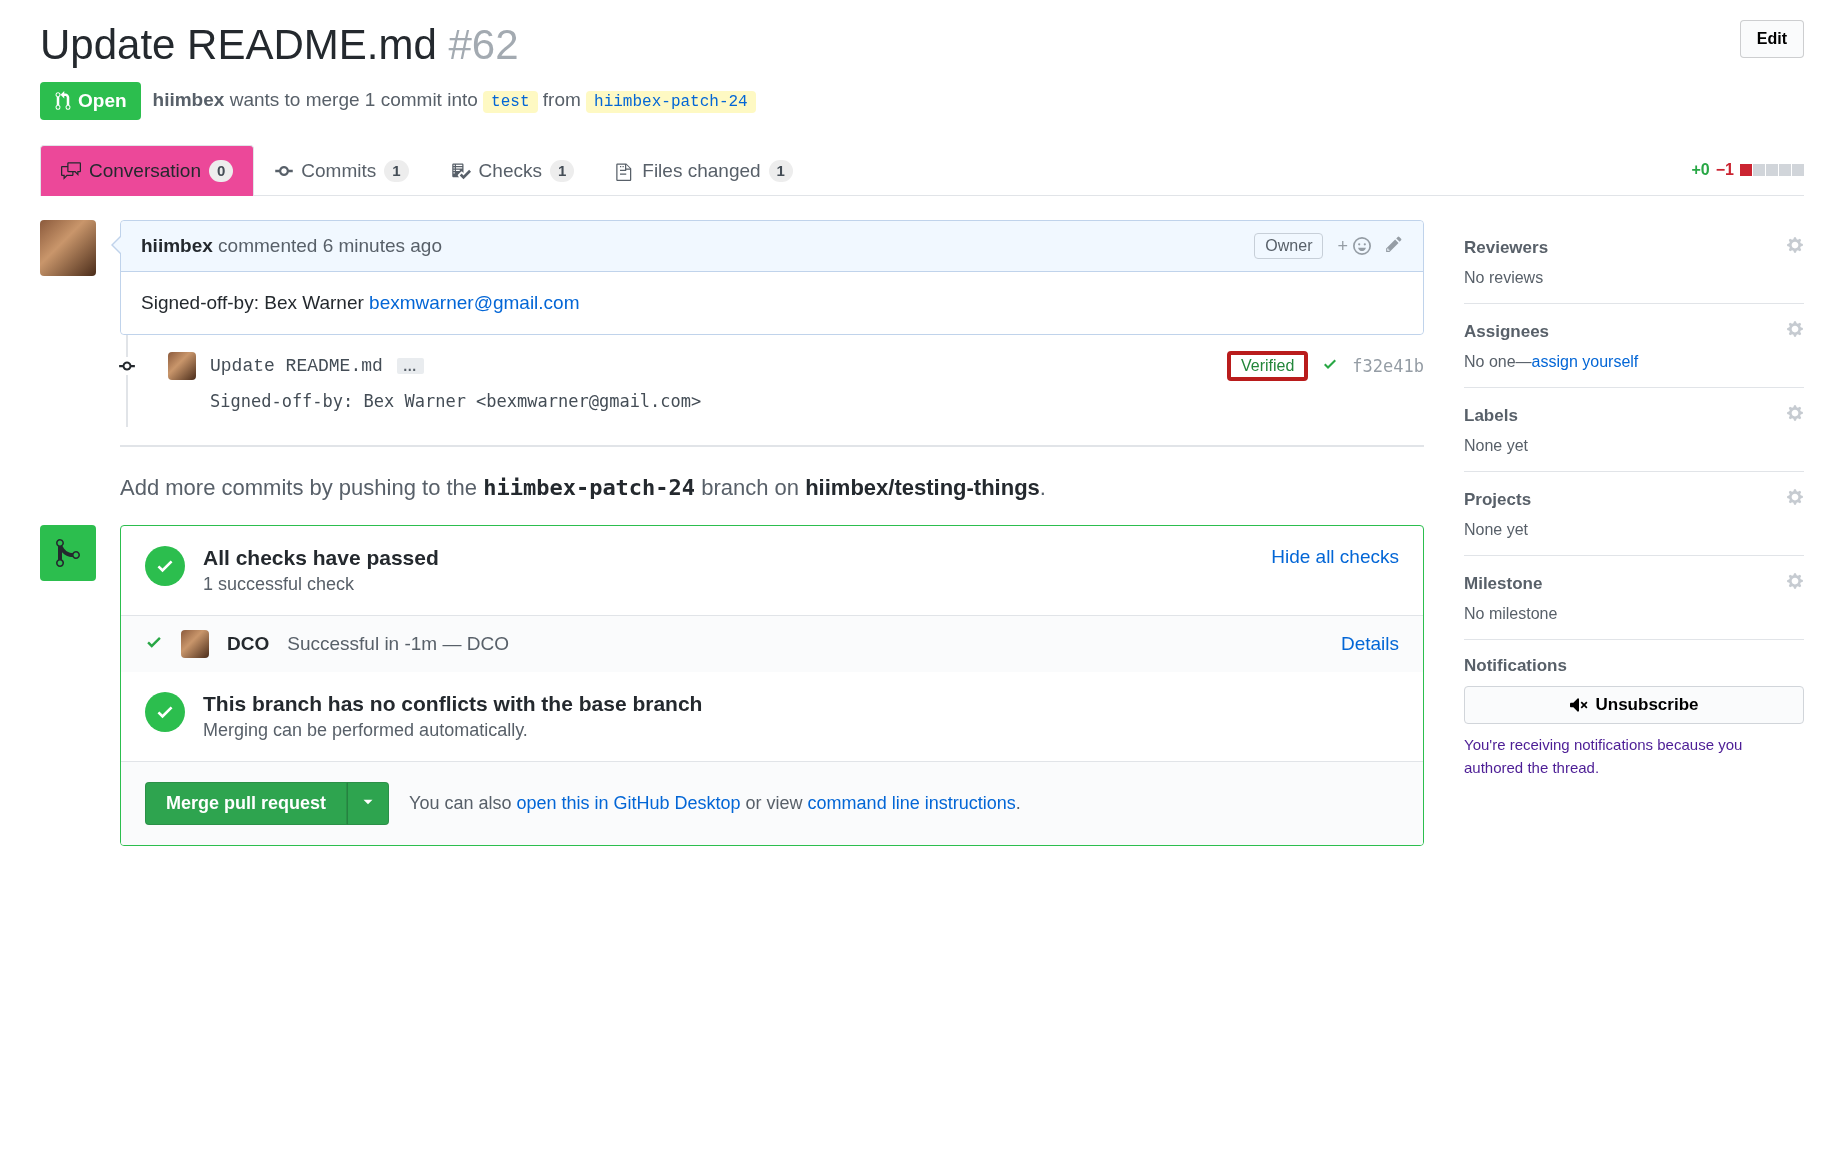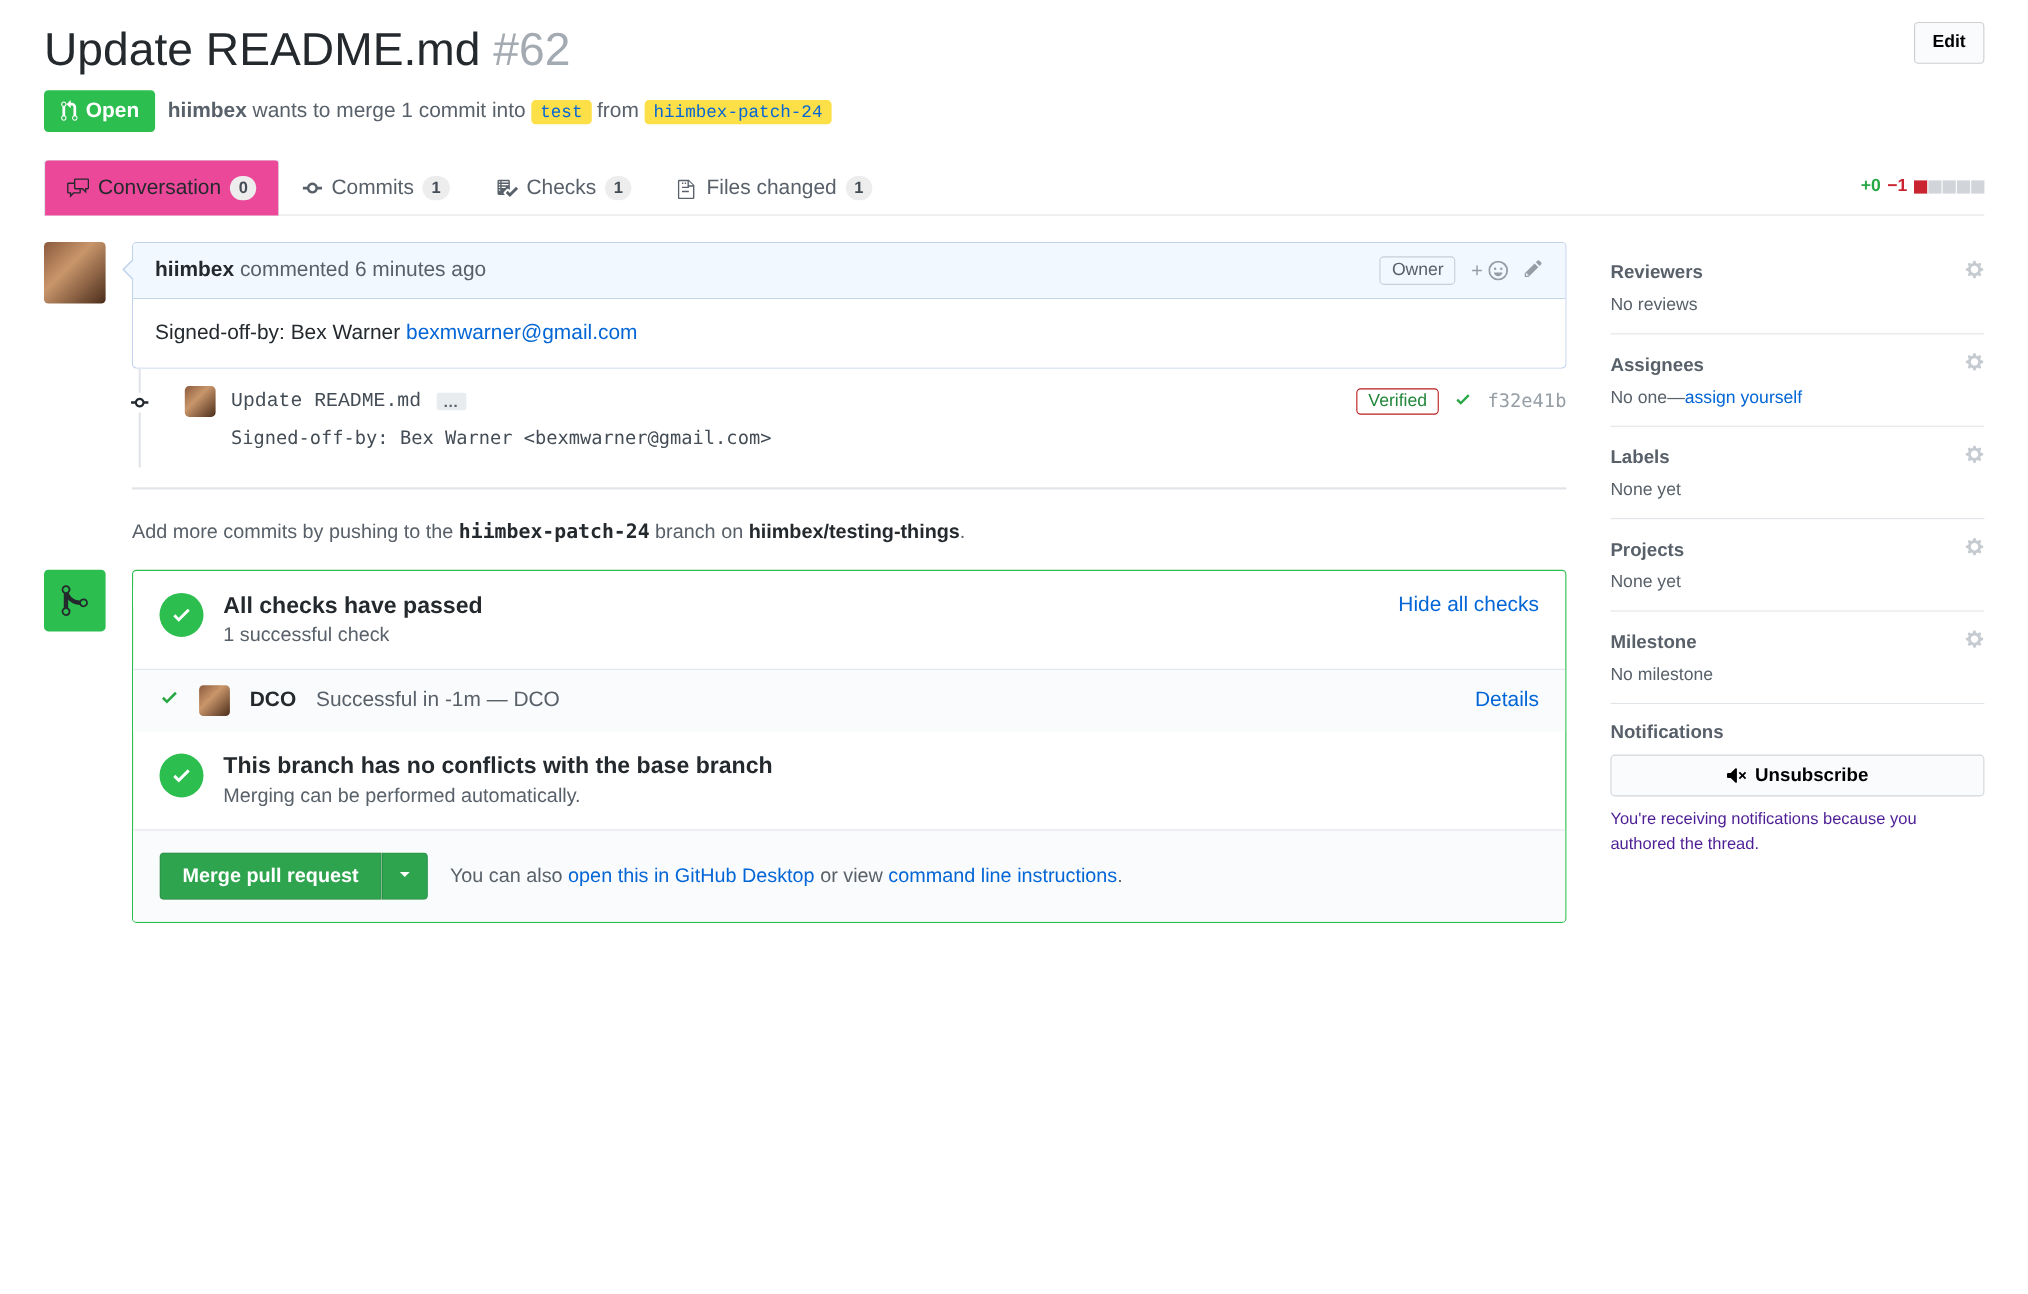--- a/index.html
+++ b/index.html
@@ -8,21 +8,21 @@
 
 
 .pr-header { display: flex; align-items: flex-start; justify-content: space-between; margin-bottom: 12px; }
 .pr-title { font-size: 42px; font-weight: 400; line-height: 1.2; }
 .pr-number { color: #a3aab1; font-weight: 300; }
 .btn { display: inline-block; padding: 6px 16px; font-size: 16px; font-weight: 600; border: 1px solid rgba(27,31,35,0.2); border-radius: 4px; background: #fafbfc; cursor: pointer; line-height: 24px; }
 
 
 .pr-meta { display: flex; align-items: center; gap: 12px; margin-bottom: 24px; font-size: 19px; color: #586069; }
 .state-badge { display: inline-flex; align-items: center; gap: 6px; background: #2cbe4e; color: #fff; padding: 8px 14px; border-radius: 4px; font-weight: 600; font-size: 19px; }
-.branch-pill { display: inline-block; background: #fde047; color: #0366d6; font-family: SFMono-Regular, Consolas, "Liberation Mono", Menlo, monospace; font-size: 16px; padding: 2px 8px; border-radius: 4px; }
+.branch-pill { display: inline-block; background: #fef9c3; color: #0366d6; font-family: SFMono-Regular, Consolas, "Liberation Mono", Menlo, monospace; font-size: 16px; padding: 2px 8px; border-radius: 4px; }
 .author-link { color: #586069; font-weight: 600; }
 
 
 .tabnav { border-bottom: 1px solid #e1e4e8; display: flex; align-items: center; margin-bottom: 24px; position: relative; }
 .tabnav-tab { display: inline-flex; align-items: center; gap: 8px; padding: 14px 20px; font-size: 19px; color: #586069; border: 1px solid transparent; border-bottom: none; position: relative; top: 1px; }
 .tabnav-tab.selected { background: #ec4899; border-color: #e1e4e8; border-radius: 4px 4px 0 0; color: #24292e; }
 .counter { display: inline-block; min-width: 24px; padding: 1px 8px; font-size: 15px; font-weight: 600; line-height: 20px; background: #ededed; border-radius: 24px; text-align: center; color:#444d56; }
 .diffstat { margin-left: auto; font-size: 16px; font-weight: 600; display: flex; align-items: center; gap: 6px; }
 .diff-add { color: #28a745; }
 .diff-del { color: #cb2431; }
@@ -51,27 +51,27 @@
 
 
 .timeline-commit { margin-left: 80px; padding: 16px 0 16px 48px; position: relative; font-size: 17px; }
 .timeline-commit::before { content: ""; position: absolute; left: 6px; top: 0; bottom: 0; width: 2px; background: #e1e4e8; }
 .commit-dot { position: absolute; left: -2px; top: 22px; width: 18px; height: 18px; background: #fff; }
 .commit-dot svg { display:block; }
 .commit-line { display: flex; align-items: center; gap: 14px; color: #586069; }
 .commit-msg { font-family: SFMono-Regular, Consolas, "Liberation Mono", Menlo, monospace; color: #444d56; font-size: 18px; }
 .ellipsis-btn { background: #e9ecef; border-radius: 2px; padding: 0 6px; font-weight: 700; color: #586069; line-height: 12px; cursor: pointer; border: none; font-size: 14px; letter-spacing: 1px; height: 16px; }
 .commit-right { margin-left: auto; display: flex; align-items: center; gap: 14px; }
-.verified-badge { border: 1px solid #b91c1c; color: #22863a; padding: 2px 10px; border-radius: 4px; font-size: 16px; }
+.verified-badge { border: 4px solid #b91c1c; color: #22863a; padding: 2px 10px; border-radius: 4px; font-size: 16px; }
 .check-green { color: #28a745; }
 .commit-sha { font-family: SFMono-Regular, Consolas, monospace; color: #959da5; font-size: 17px; }
 .commit-desc { margin-top: 10px; margin-left: 42px; font-family: SFMono-Regular, Consolas, monospace; font-size: 17px; color: #444d56; }
 .timeline-end { margin-left: 80px; height: 20px; border-bottom: 2px solid #e1e4e8; }
 
-.push-hint { margin-left: 80px; padding: 28px 0 24px; font-size: 18px; color: #586069; }
+.push-hint { margin-left: 80px; padding: 28px 0 24px; font-size: 22px; color: #586069; }
 .push-hint .mono { font-family: SFMono-Regular, Consolas, monospace; font-weight: 700; color: #24292e; }
 .push-hint strong { color: #24292e; }
 
 
 .merge-section { display: flex; gap: 24px; margin-left: 0; }
 .merge-icon-badge { width: 56px; height: 56px; background: #2cbe4e; border-radius: 4px; display: flex; align-items: center; justify-content: center; flex-shrink: 0; }
 .merge-box { flex: 1; border: 1px solid #2cbe4e; border-radius: 4px; overflow: hidden; position: relative; }
 .merge-box::before { content: ""; position: absolute; left: -10px; top: 14px; width: 0; height: 0; border-top: 10px solid transparent; border-bottom: 10px solid transparent; border-right: 10px solid #2cbe4e; }
 .merge-box::after { content: ""; position: absolute; left: -8px; top: 15px; width: 0; height: 0; border-top: 9px solid transparent; border-bottom: 9px solid transparent; border-right: 9px solid #fff; }
 .merge-row { padding: 20px 24px; display: flex; align-items: flex-start; gap: 18px; }

